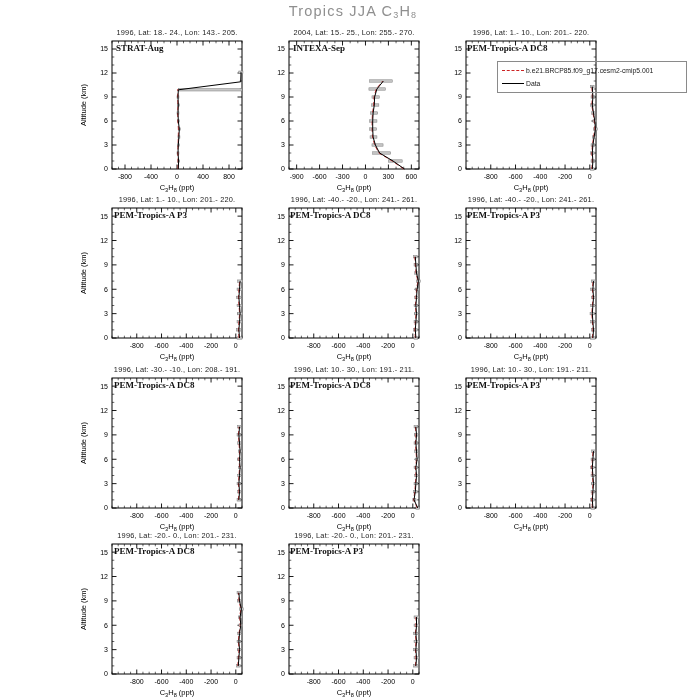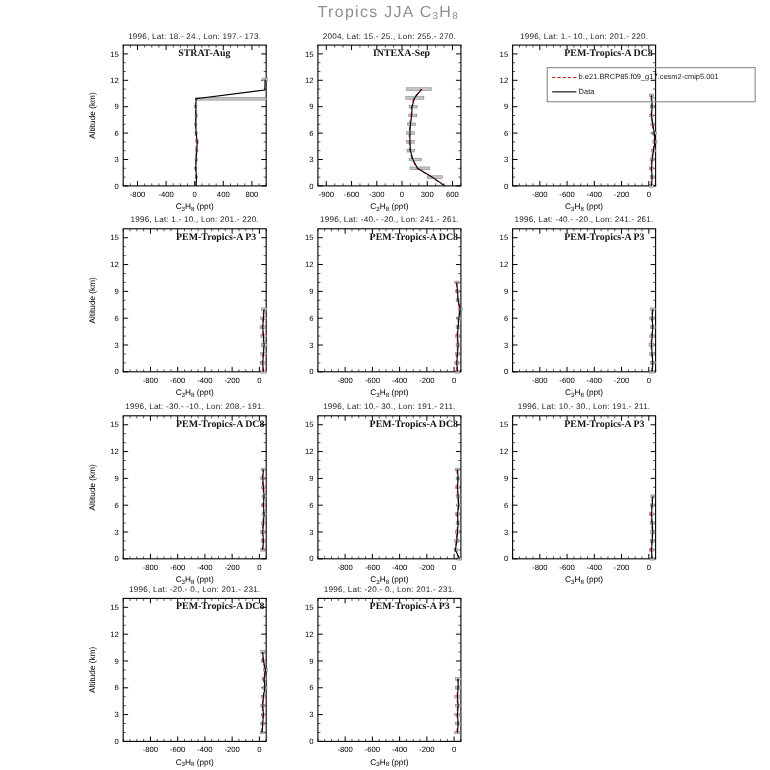--- a/index.html
+++ b/index.html
@@ -4,21 +4,21 @@
 <style>
   html,body{margin:0;padding:0;background:#fff;}
   .fig{position:relative;width:700px;height:700px;background:#ffffff;overflow:hidden;
        font-family:"Liberation Sans",sans-serif;}
   .main-title{position:absolute;left:353px;top:3px;transform:translateX(-50%);
        font-size:14.5px;letter-spacing:1.2px;white-space:nowrap;font-weight:normal;text-align:right;}
   .main-title .sub,.xsub{font-size:0.62em;vertical-align:-0.22em;}
   .ptitle{position:absolute;transform:translateX(-50%);font-size:7.4px;color:#1c1c1c;
        white-space:nowrap;letter-spacing:0.2px;}
   .plabel{position:absolute;font-family:"Liberation Serif",serif;font-weight:bold;
-       font-size:9px;color:#111;white-space:nowrap;margin-left:46px;}
+       font-size:9px;color:#111;white-space:nowrap;}
   .legend{position:absolute;left:497px;top:61px;width:190px;height:32px;
        border:1px solid #8a8a8a;background:transparent;box-sizing:border-box;
        padding:2px 2px 2px 4px;display:flex;flex-direction:column;justify-content:space-around;}
   .lrow{display:flex;align-items:center;height:13px;}
   .lswatch{width:22px;flex:0 0 22px;margin-right:2px;height:0;}
   .lmodel{border-top:1.2px dashed #cc2222;}
   .ldata{border-top:1.2px solid #000;}
   .ltext{font-size:6.8px;color:#1a1a1a;white-space:nowrap;}
   svg.canvas{position:absolute;left:0;top:0;}
 </style>
@@ -1148,21 +1148,21 @@
         <rect x="414.04761904761904" y="640.3" width="4.952380952380963" height="2.4" fill="#c6c6c6" stroke="#7c7c7c" stroke-width="0.5"></rect>
         <rect x="413.42857142857144" y="632.175" width="4.952380952380963" height="2.4" fill="#c6c6c6" stroke="#7c7c7c" stroke-width="0.5"></rect>
         <rect x="414.04761904761904" y="624.05" width="4.952380952380963" height="2.4" fill="#c6c6c6" stroke="#7c7c7c" stroke-width="0.5"></rect>
         <rect x="414.04761904761904" y="615.925" width="4.952380952380963" height="2.4" fill="#c6c6c6" stroke="#7c7c7c" stroke-width="0.5"></rect>
         <polyline points="415.4,665.9 416.0,657.8 415.4,649.6 416.0,641.5 415.4,633.4 416.0,625.3 416.0,617.1" fill="none" stroke="#cc2222" stroke-width="0.9" stroke-dasharray="4 2.5"></polyline>
         <polyline points="415.9,665.9 416.5,657.8 415.9,649.6 416.5,641.5 415.9,633.4 416.5,625.3 416.5,617.1" fill="none" stroke="#000000" stroke-width="1"></polyline>
         <text x="354" y="695" text-anchor="middle" font-size="7.5" fill="#000"><tspan font-size="7.5">C</tspan><tspan font-size="5.6" dy="1.8">3</tspan><tspan font-size="7.5" dy="-1.8">H</tspan><tspan font-size="5.6" dy="1.8">8</tspan><tspan font-size="7.5" dy="-1.8"> (ppt)</tspan></text>
       </g>
     </svg>
 
-  <div class="ptitle" style="left:177px;top:28px">1996, Lat: 18.- 24., Lon: 197.- 173.</div>
+  <div class="ptitle" style="left:177px;top:28px">1996, Lat: 18.- 24., Lon: 143.- 205.</div>
   <div class="ptitle" style="left:354px;top:28px">2004, Lat: 15.- 25., Lon: 255.- 270.</div>
   <div class="ptitle" style="left:531px;top:28px">1996, Lat: 1.- 10., Lon: 201.- 220.</div>
   <div class="ptitle" style="left:177px;top:195px">1996, Lat: 1.- 10., Lon: 201.- 220.</div>
   <div class="ptitle" style="left:354px;top:195px">1996, Lat: -40.- -20., Lon: 241.- 261.</div>
   <div class="ptitle" style="left:531px;top:195px">1996, Lat: -40.- -20., Lon: 241.- 261.</div>
   <div class="ptitle" style="left:177px;top:365px">1996, Lat: -30.- -10., Lon: 208.- 191.</div>
   <div class="ptitle" style="left:354px;top:365px">1996, Lat: 10.- 30., Lon: 191.- 211.</div>
   <div class="ptitle" style="left:531px;top:365px">1996, Lat: 10.- 30., Lon: 191.- 211.</div>
   <div class="ptitle" style="left:177px;top:531px">1996, Lat: -20.- 0., Lon: 201.- 231.</div>
   <div class="ptitle" style="left:354px;top:531px">1996, Lat: -20.- 0., Lon: 201.- 231.</div>

